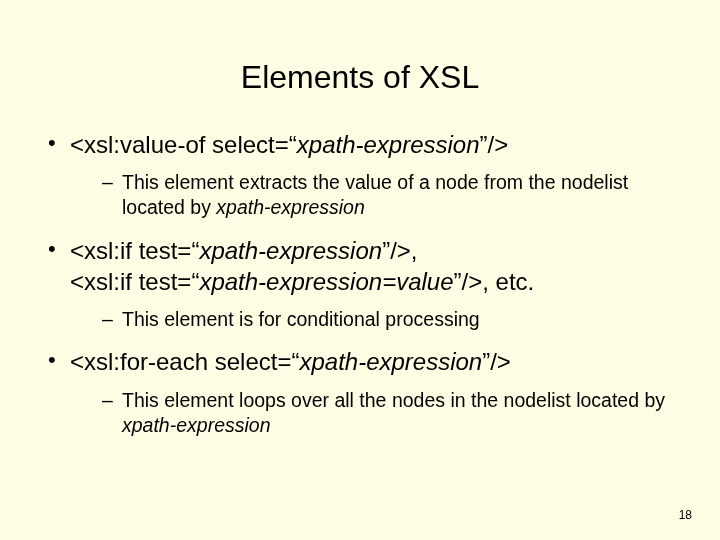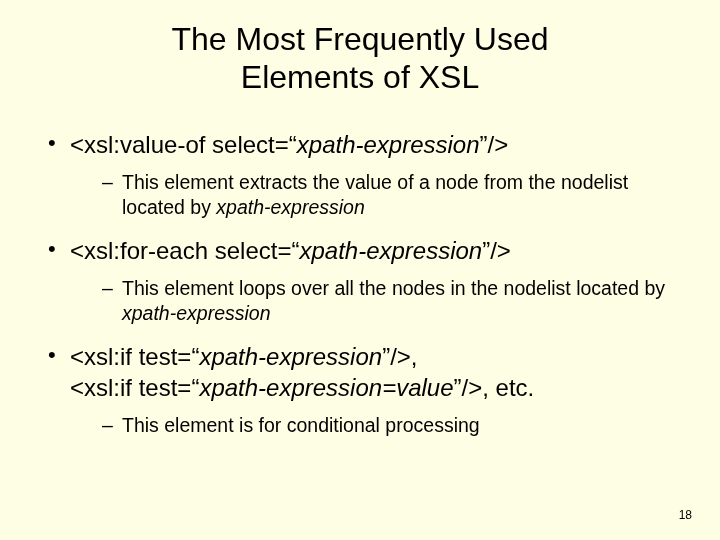--- a/index.html
+++ b/index.html
@@ -70,55 +70,55 @@
     right: 28px;
     bottom: 18px;
     font-size: 12px;
     color: #000;
   }
 </style>
 </head>
 <body>
 
 <h1 class="title">
-  <span>The Most Frequently Used</span><br>
+  <br>
   <span>Elements of XSL</span>
 </h1>
 
 <ul class="top">
 
   <li>
     <div class="l1">
       <span>&lt;xsl:value-of select=“</span><span class="ital">xpath-expression</span><span>”/&gt;</span>
     </div>
     <ul class="sub">
       <li>
         <span>This element extracts the value of a node from the nodelist located by </span><span class="ital">xpath-expression</span><span></span>
       </li>
     </ul>
   </li>
 
   <li>
     <div class="l1">
-      <span>&lt;xsl:for-each select=“</span><span class="ital">xpath-expression</span><span>”/&gt;</span>
-    </div>
-    <ul class="sub">
-      <li>
-        <span>This element loops over all the nodes in the nodelist located by </span><span class="ital">xpath-expression</span><span></span>
-      </li>
-    </ul>
-  </li>
-
-  <li>
-    <div class="l1">
       <span>&lt;xsl:if test=“</span><span class="ital">xpath-expression</span><span>”/&gt;,</span><br>
       <span>&lt;xsl:if test=“</span><span class="ital">xpath-expression=value</span><span>”/&gt;, etc.</span>
     </div>
     <ul class="sub">
       <li>
         <span>This element is for conditional processing</span><span class="ital"></span><span></span>
       </li>
     </ul>
   </li>
 
+  <li>
+    <div class="l1">
+      <span>&lt;xsl:for-each select=“</span><span class="ital">xpath-expression</span><span>”/&gt;</span>
+    </div>
+    <ul class="sub">
+      <li>
+        <span>This element loops over all the nodes in the nodelist located by </span><span class="ital">xpath-expression</span><span></span>
+      </li>
+    </ul>
+  </li>
+
 </ul>
 
 <div class="pagenum">18</div>
 
 </body></html>

